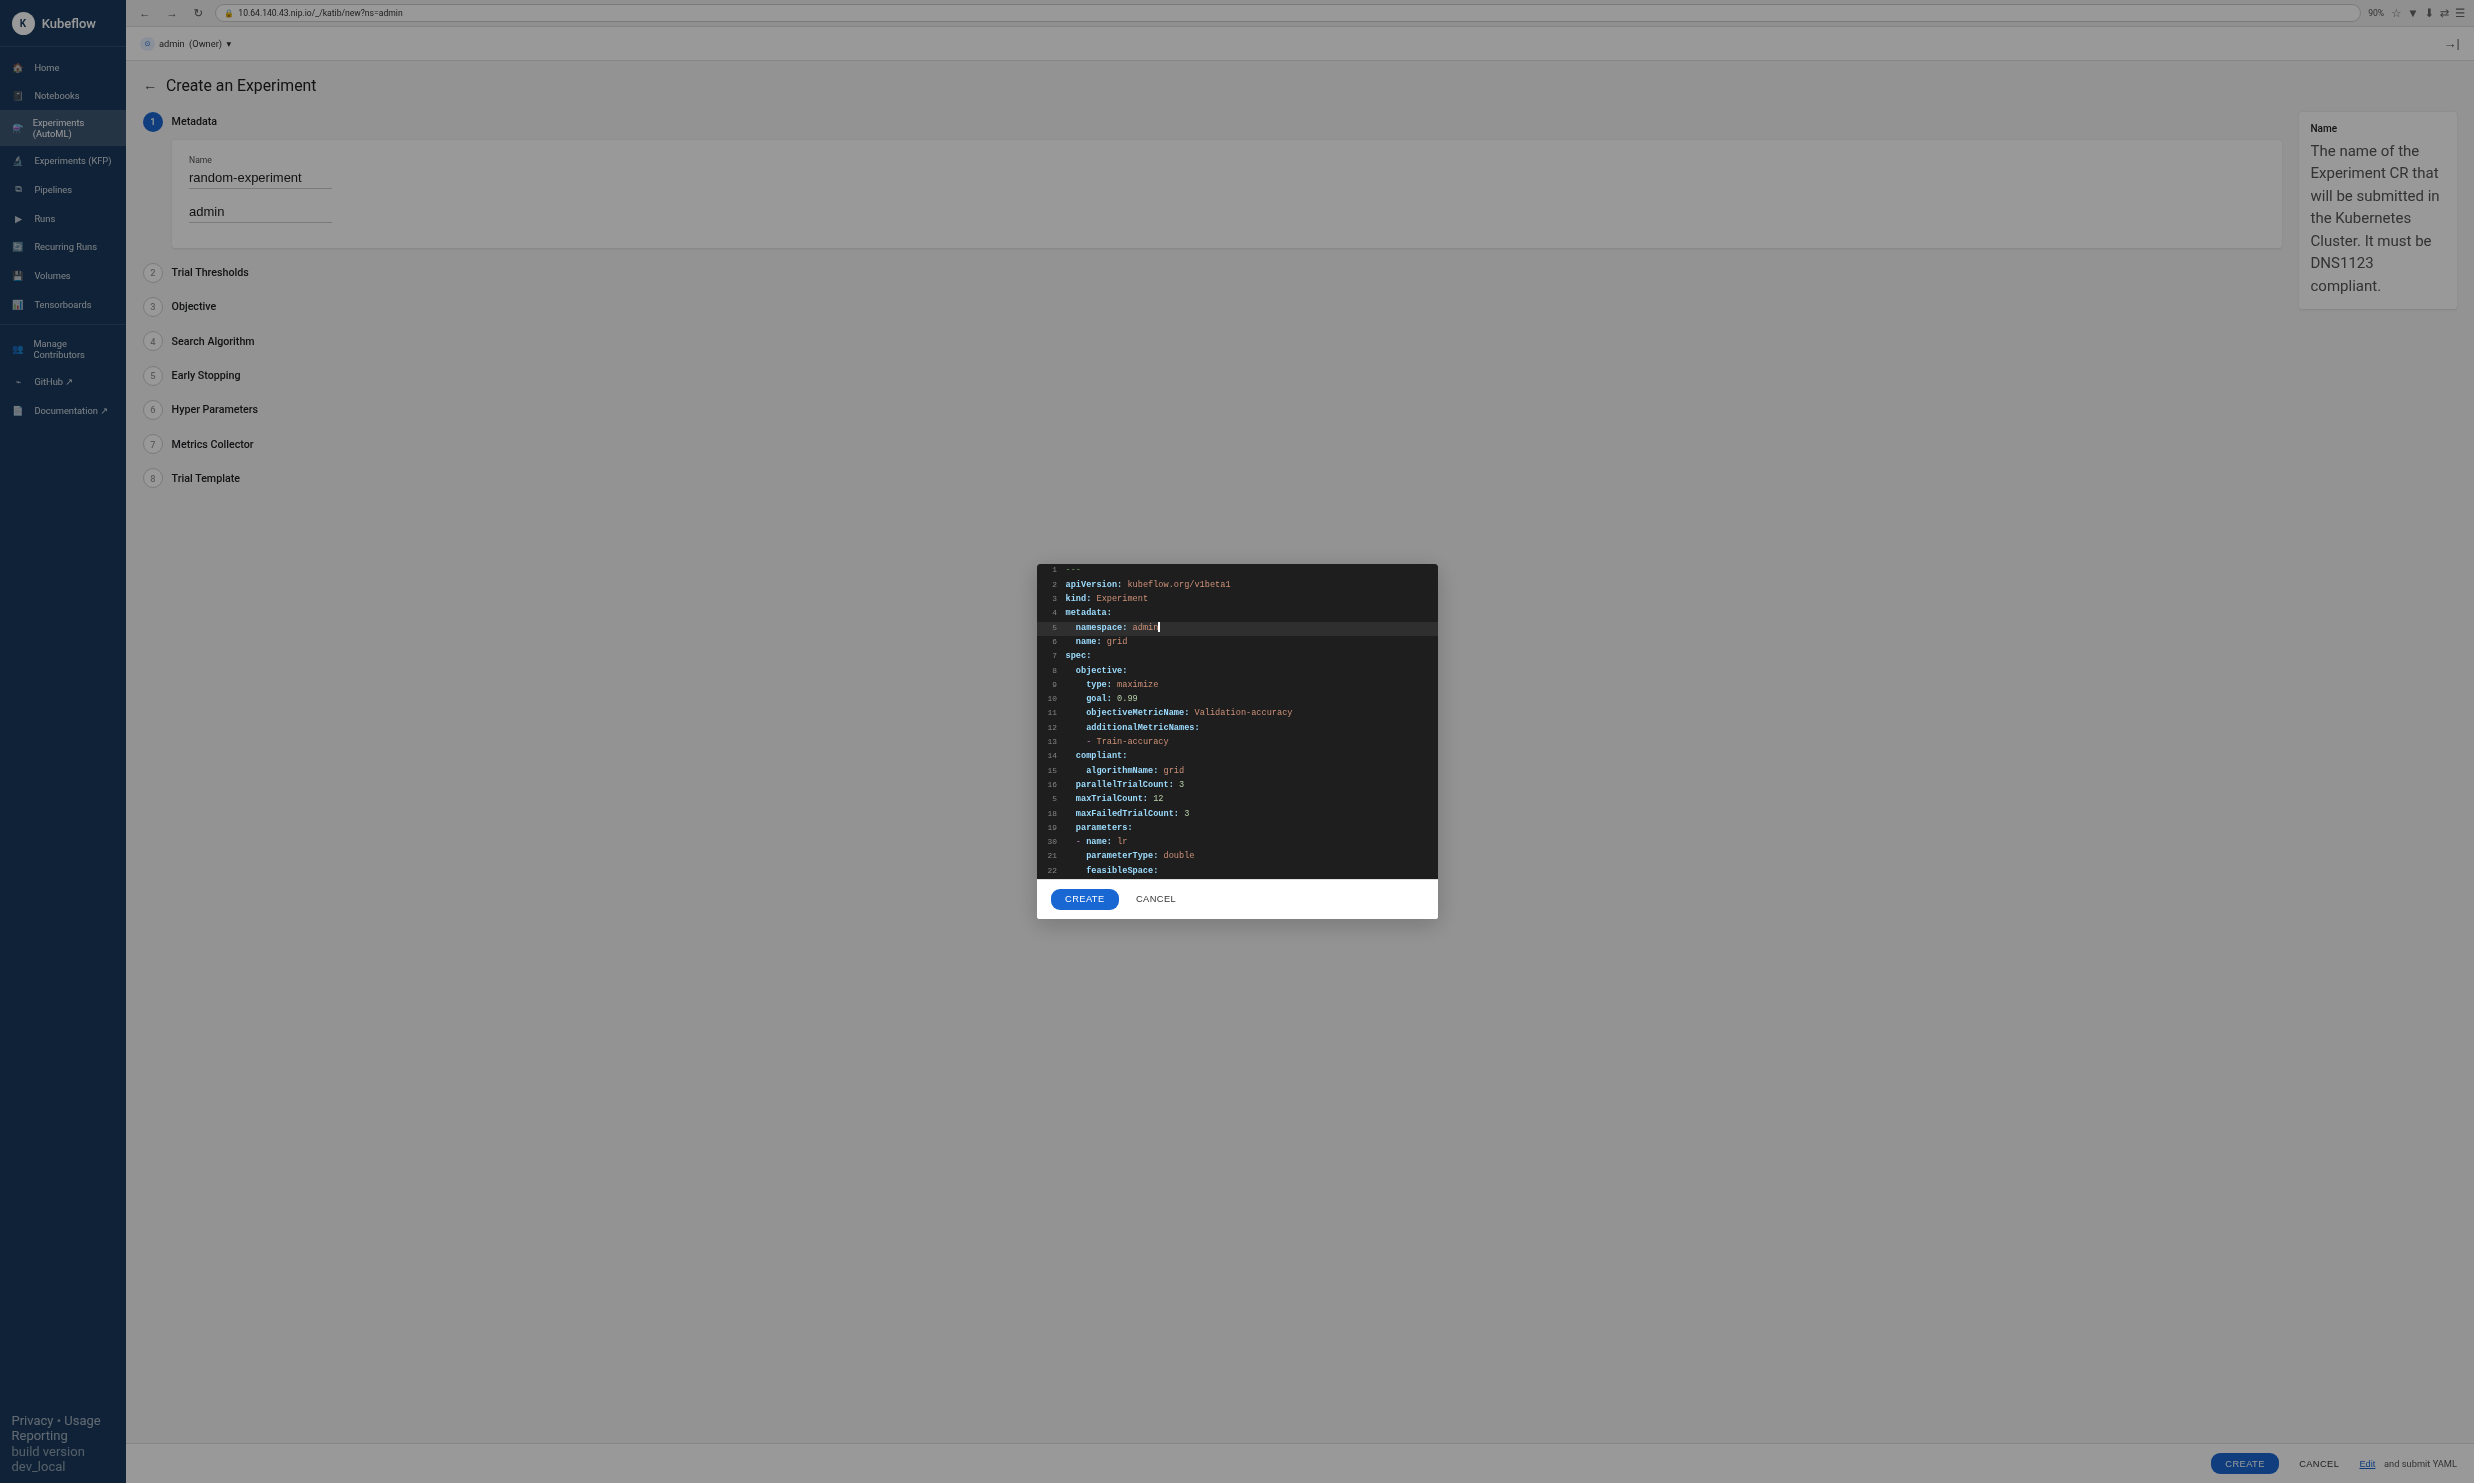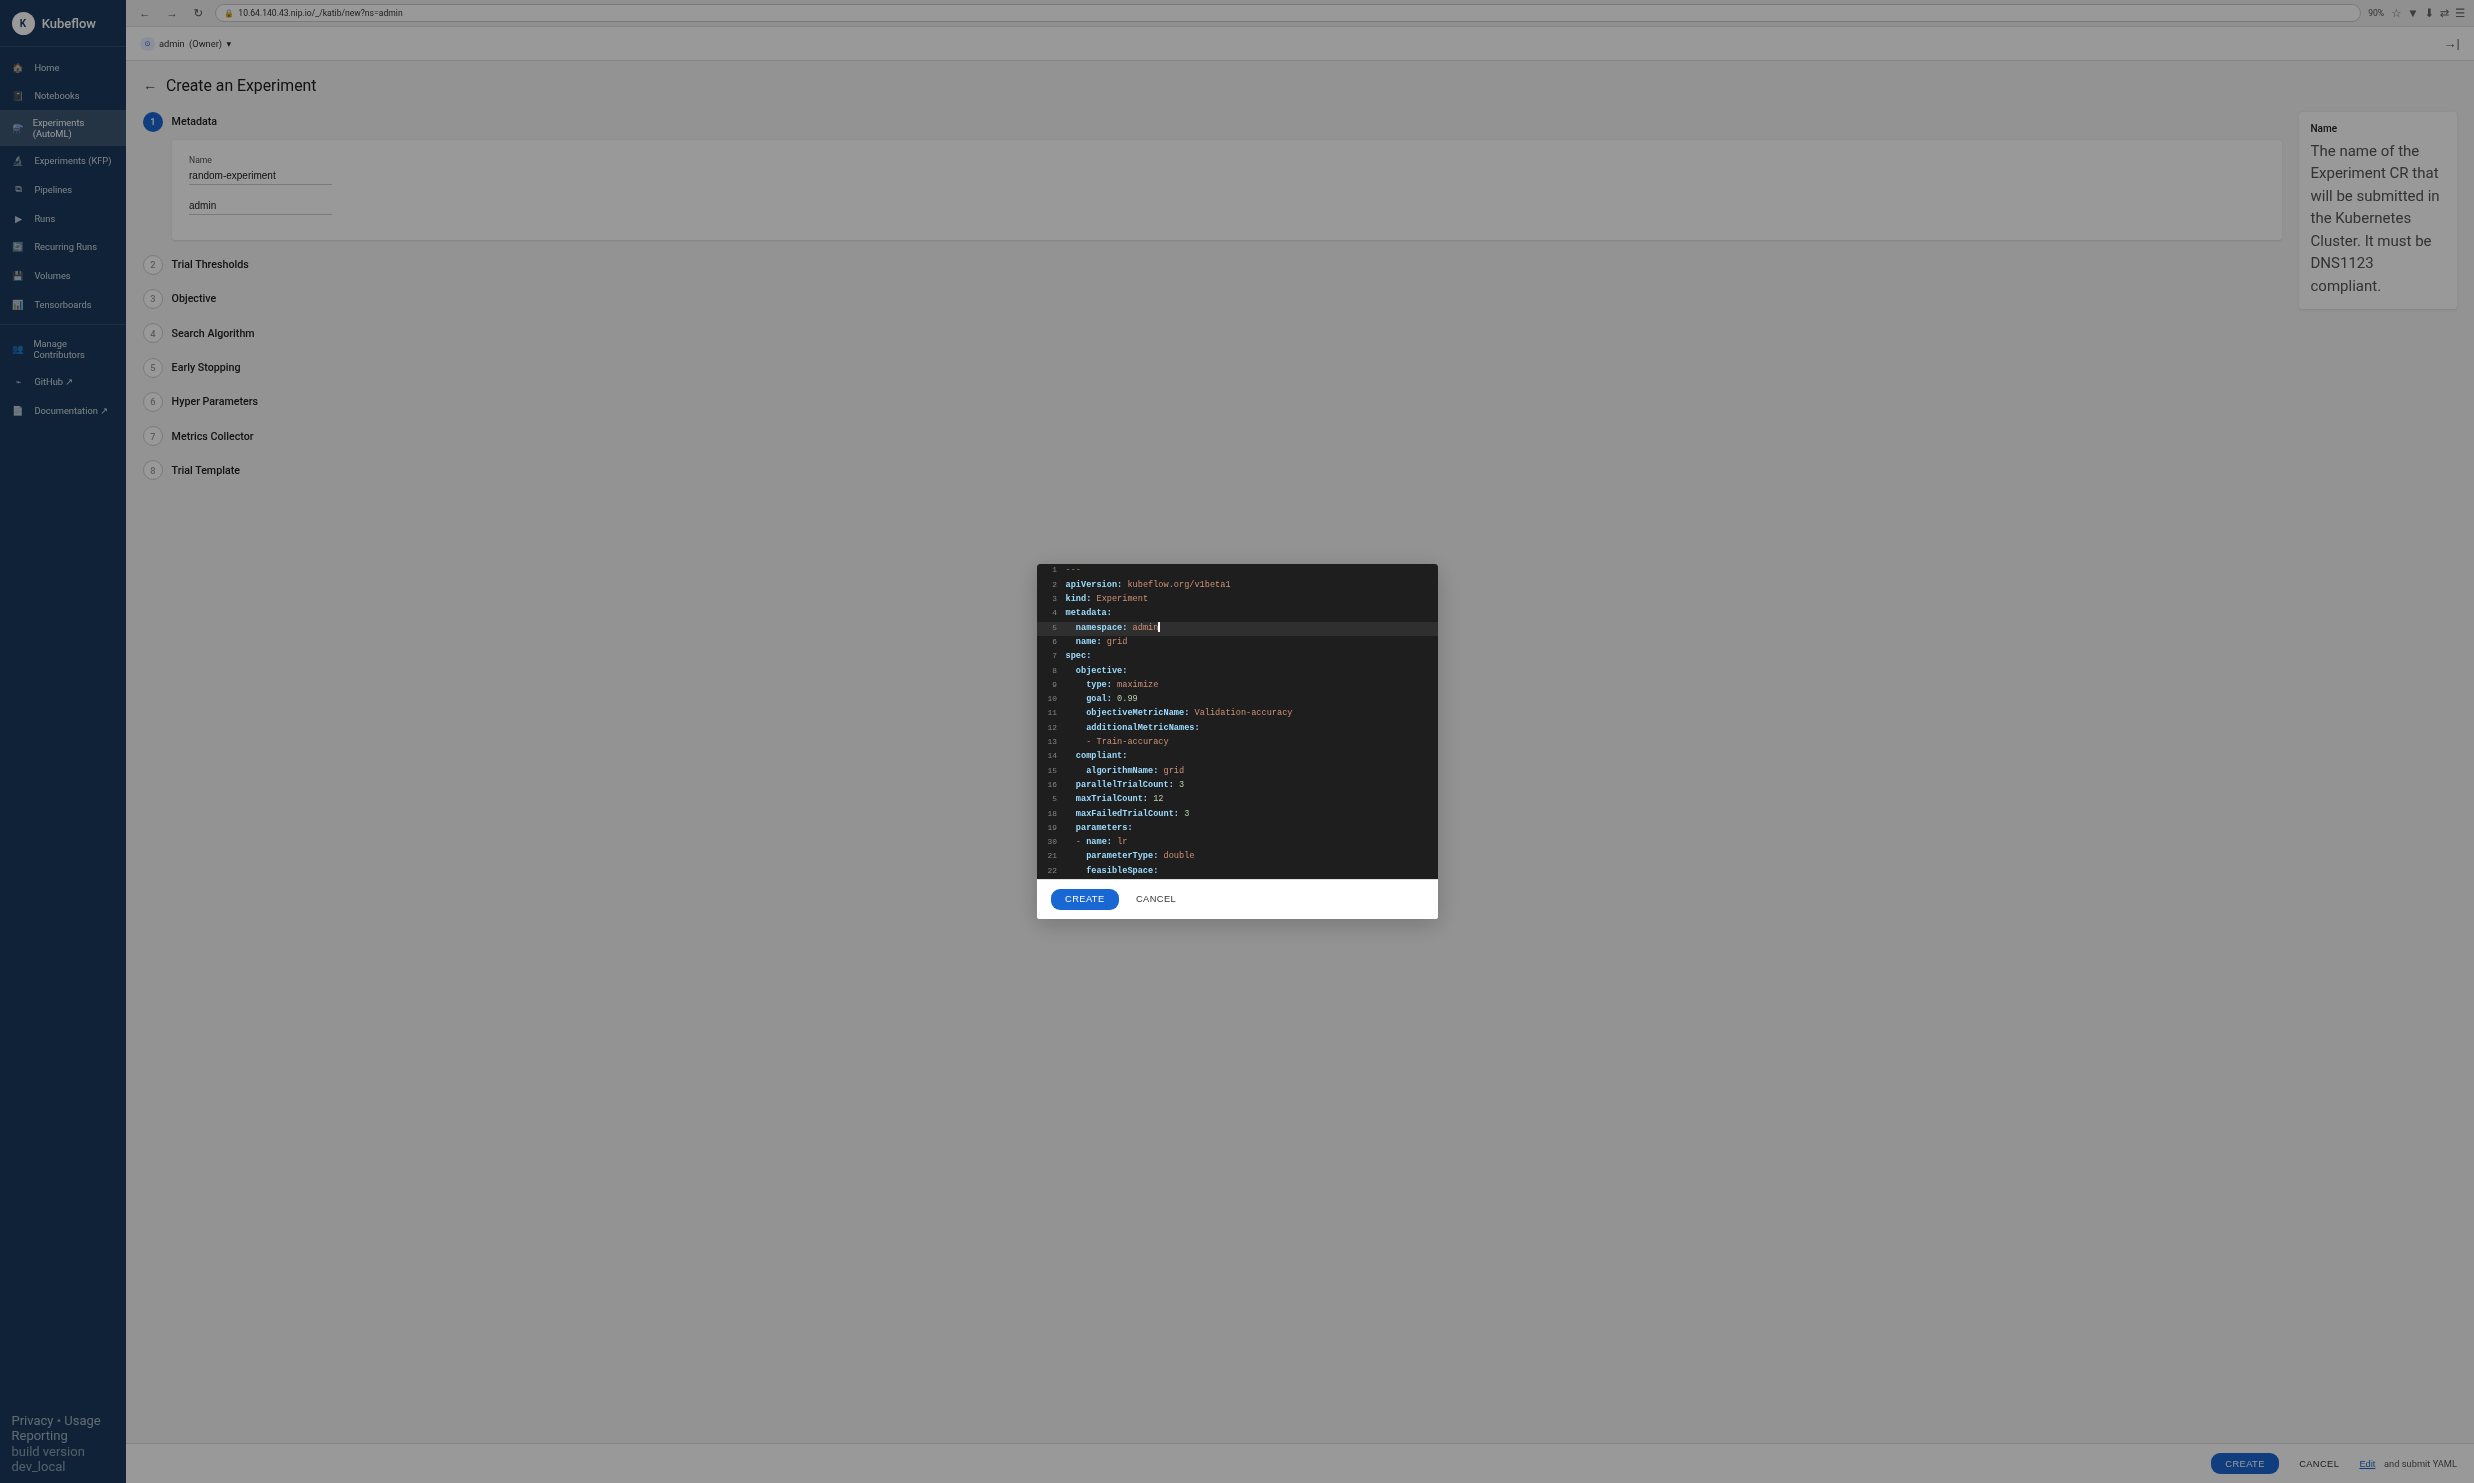--- a/index.html
+++ b/index.html
@@ -162,21 +162,21 @@
       margin-left: 29px;
       box-shadow: 0 0.7px 2.1px rgba(0,0,0,0.1);
     }
     .form-field { margin-bottom: 11.5px; }
     .form-label { font-size: 8.6px; color: #555; margin-bottom: 2.9px; display: block; }
     .form-input {
       width: 143px;
       border: none;
       border-bottom: 0.7px solid #ccc;
       padding: 2.9px 0;
-      font-size: 10px;
+      font-size: 13px;
       color: #202124;
       outline: none;
       background: transparent;
     }
 
     
     .help-panel {
       background: #fff;
       border-radius: 2.9px;
       padding: 11.5px;

